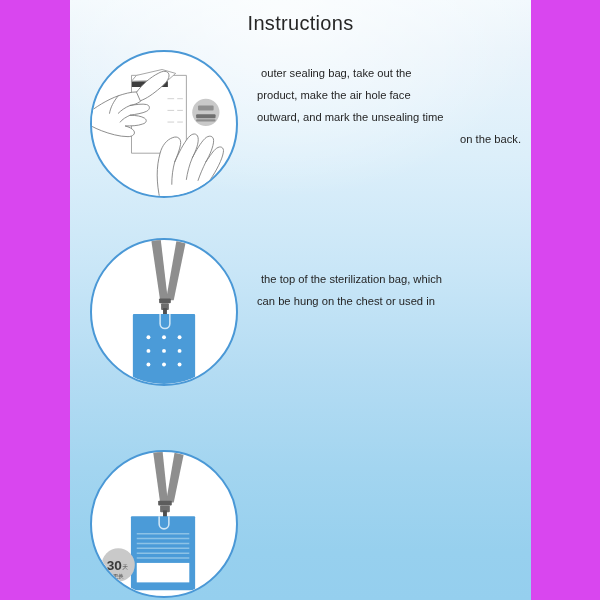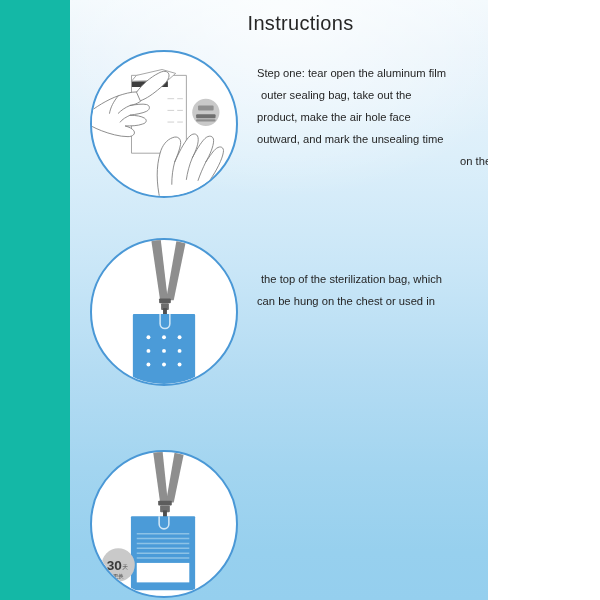--- a/index.html
+++ b/index.html
@@ -9,23 +9,23 @@
   body {
     width: 600px;
     height: 600px;
     background: #ffffff;
     font-family: "Liberation Sans", sans-serif;
     overflow: hidden;
   }
 
   #poster {
     position: relative;
-    width: 488px;
+    width: 600px;
     height: 600px;
-    background: #14b8a6;
+    background: #d946ef;
     overflow: hidden;
   }
 
   
   .panel {
     position: absolute;
     left: 70px;
     top: 0px;
     width: 461px;
     height: 600px;
@@ -236,21 +236,20 @@
       <g>
         <circle cx="27" cy="116" r="17" fill="#c9c9c9"></circle>
         <text x="23" y="121" text-anchor="middle" font-family="Liberation Sans, sans-serif" font-size="14" font-weight="bold" fill="#3b3b3b">30</text>
         <text x="34" y="120" text-anchor="middle" font-family="DejaVu Sans, sans-serif" font-size="6" fill="#4a4a4a">天</text>
         <text x="27" y="129" text-anchor="middle" font-family="DejaVu Sans, sans-serif" font-size="5.5" fill="#4a4a4a">更换</text>
       </g>
     </svg>
   </div>
 
   <div class="steptext" id="step-text-1">
-    <span class="ln">Step one: tear open the aluminum film</span>
     <span class="ln indent"> outer sealing bag, take out the</span>
     <span class="ln">product, make the air hole face</span>
     <span class="ln">outward, and mark the unsealing time</span>
     <span class="ln last">on the back.</span>
   </div>
 
   <div class="steptext" id="step-text-2">
     <span class="ln indent"> the top of the sterilization bag, which</span>
     <span class="ln">can be hung on the chest or used in</span>
   </div>

